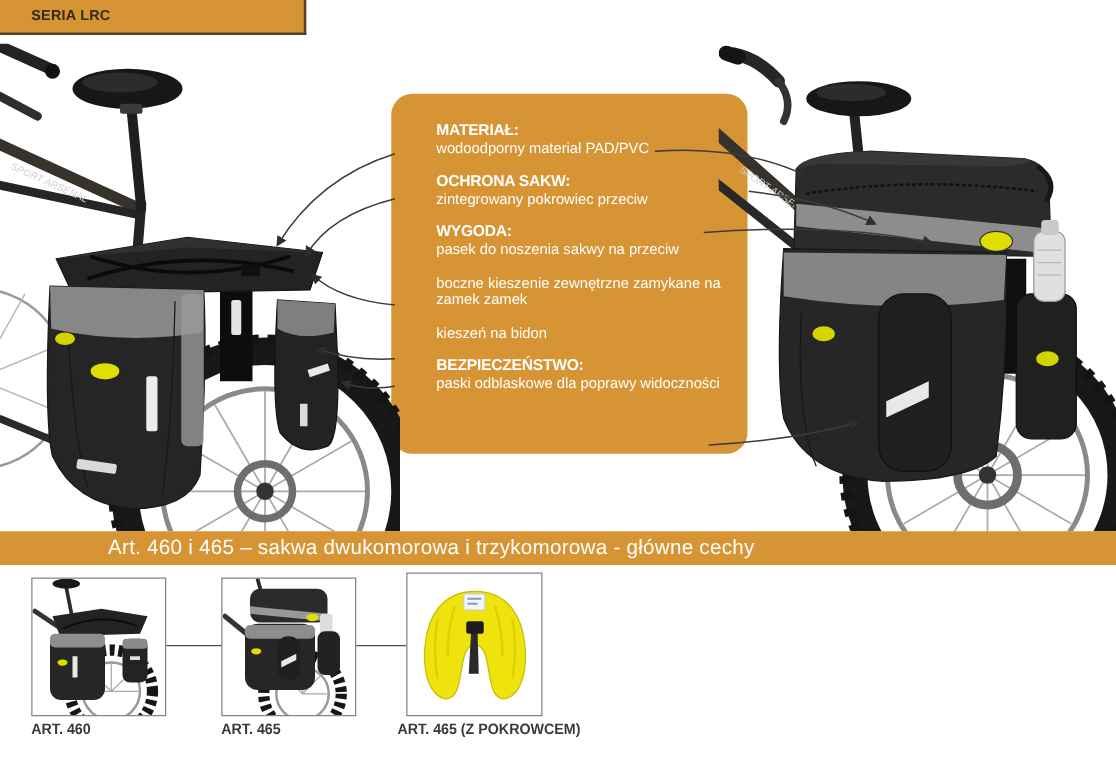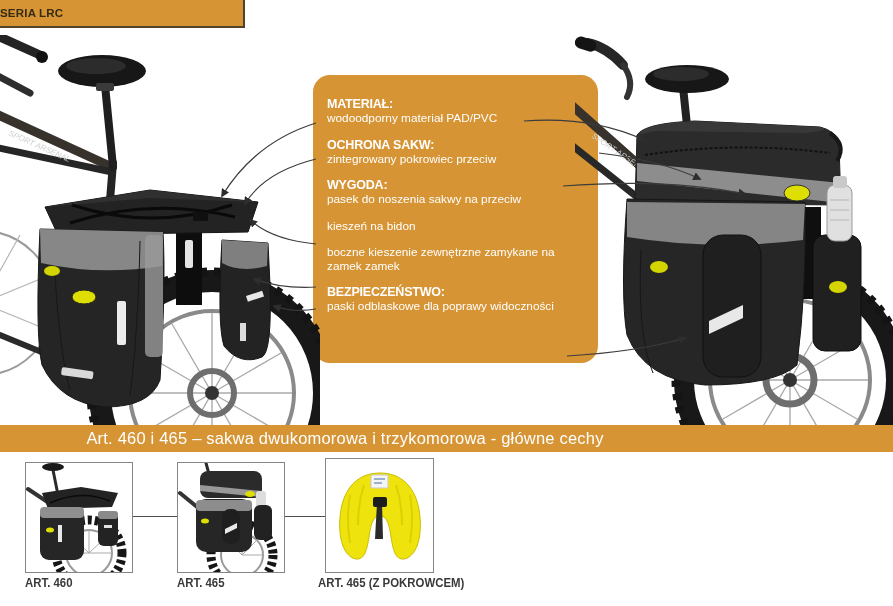--- a/index.html
+++ b/index.html
@@ -7,28 +7,28 @@
     position:relative;width:893px;height:606px;overflow:hidden;background:#fff;
     font-family:"Liberation Sans", sans-serif;
   }
   
   .top-bar{
     position:absolute;left:0;top:0;width:245px;height:28px;
     background:#D69434;border-right:2px solid #53422a;border-bottom:2px solid #53422a;
     box-sizing:border-box;
   }
   .top-bar span{
-    display:block;line-height:27px;
+    display:block;padding-left:25px;line-height:27px;
     font-size:11.5px;font-weight:bold;color:#352b16;letter-spacing:.2px;
   }
   
   .feature-box{
     position:absolute;left:313px;top:75px;width:285px;height:288px;
     background:#D69434;border-radius:17px;box-sizing:border-box;
-    padding:23px 16px 10px 14px;z-index:1;
+    padding:23px 16px 10px 36px;z-index:1;
   }
   .feature{margin-bottom:13px;}
   .feature-heading{
     color:#fff;font-weight:bold;font-size:12.5px;letter-spacing:-.2px;line-height:13px;
   }
   .feature-heading:empty{display:none;}
   .feature-body{
     color:#fff;font-size:11.8px;line-height:13.5px;margin-top:1px;max-width:242px;
   }
   
@@ -82,25 +82,25 @@
       <div class="feature-body">zintegrowany pokrowiec przeciw</div>
     </div>
     <div class="feature">
       <div class="feature-heading">WYGODA:</div>
       <div class="feature-body">pasek do noszenia sakwy na przeciw</div>
     </div>
     <div class="feature">
     </div>
     <div class="feature">
 
+      <div class="feature-body">boczne kieszenie zewnętrzne zamykane na zamek zamek</div>
+    </div>
+    <div class="feature">
+
       <div class="feature-body">kieszeń na bidon</div>
-    </div>
-    <div class="feature">
-
-      <div class="feature-body">boczne kieszenie zewnętrzne zamykane na zamek zamek</div>
     </div>
     <div class="feature">
       <div class="feature-heading">BEZPIECZEŃSTWO:</div>
       <div class="feature-body">paski odblaskowe dla poprawy widoczności</div>
     </div>
   </div>
 
   <div class="photo photo-left">
     <svg width="320" height="390" viewBox="0 0 320 390" xmlns="http://www.w3.org/2000/svg">
 

